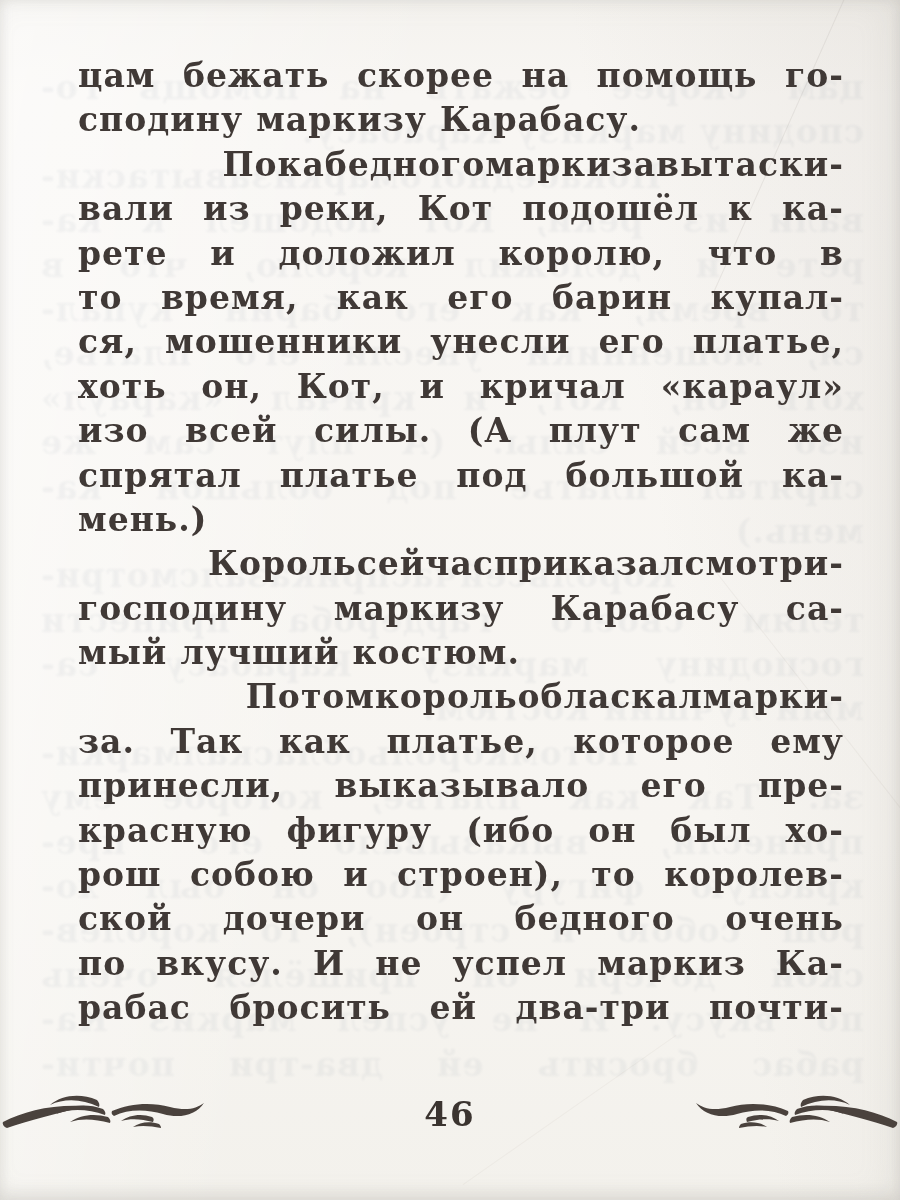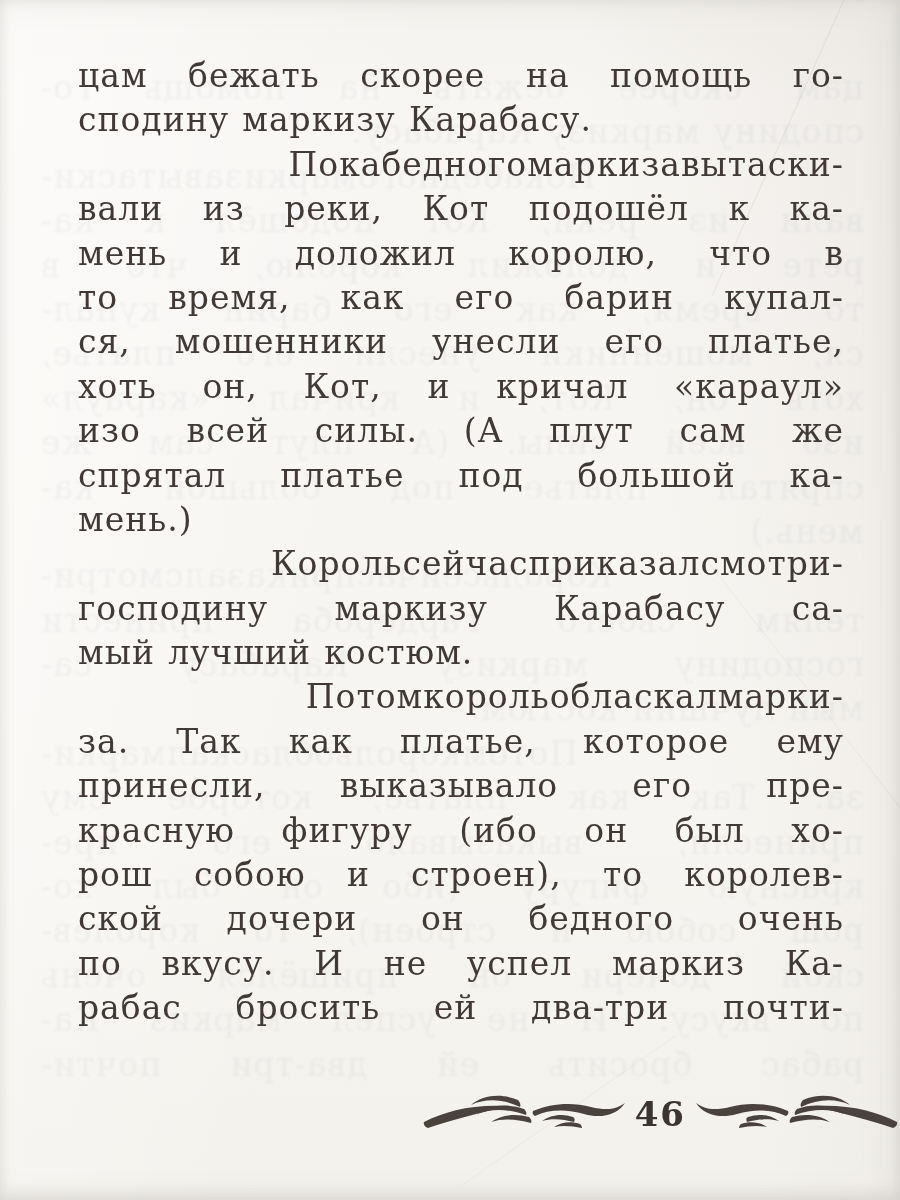--- a/index.html
+++ b/index.html
@@ -43,20 +43,21 @@
   .line {
     display: flex;
     justify-content: space-between;
     align-items: baseline;
     line-height: 44.4px;
     height: 44.4px;
     font-size: 33px;
     letter-spacing: 1px;
     color: #403936;
     white-space: nowrap;
+    font-weight: bold;
   }
   .line span { white-space: pre; }
   .line.indent { padding-left: 52px; justify-content: flex-end; }
   .line.unjustified {
     justify-content: flex-start;
     gap: 0.40em;
     text-align: center;
   }
 
   
@@ -72,22 +73,22 @@
   }
   .ghost-layer .line { color: #4a5d72; }
 
   .footer {
     position: absolute;
     left: 0;
     right: 0;
     top: 1088px;
     display: flex;
     align-items: center;
-    justify-content: flex-end;
-    gap: 2px;
+    justify-content: space-between;
+    gap: 25px;
   }
   .page-number {
     font-size: 34px;
     font-weight: bold;
     color: #3b3430;
     letter-spacing: 2px;
     line-height: 1;
     padding: 0 4px;
   }
   .flourish { width: 208px; height: 52px; }
@@ -301,21 +302,21 @@
         <div class="line">
           <span>вали</span>
           <span>из</span>
           <span>реки,</span>
           <span>Кот</span>
           <span>подошёл</span>
           <span>к</span>
           <span>ка-</span>
         </div>
         <div class="line">
-          <span>мень</span>
+          <span>рете</span>
           <span>и</span>
           <span>доложил</span>
           <span>королю,</span>
           <span>что</span>
           <span>в</span>
         </div>
         <div class="line">
           <span>то</span>
           <span>время,</span>
           <span>как</span>

